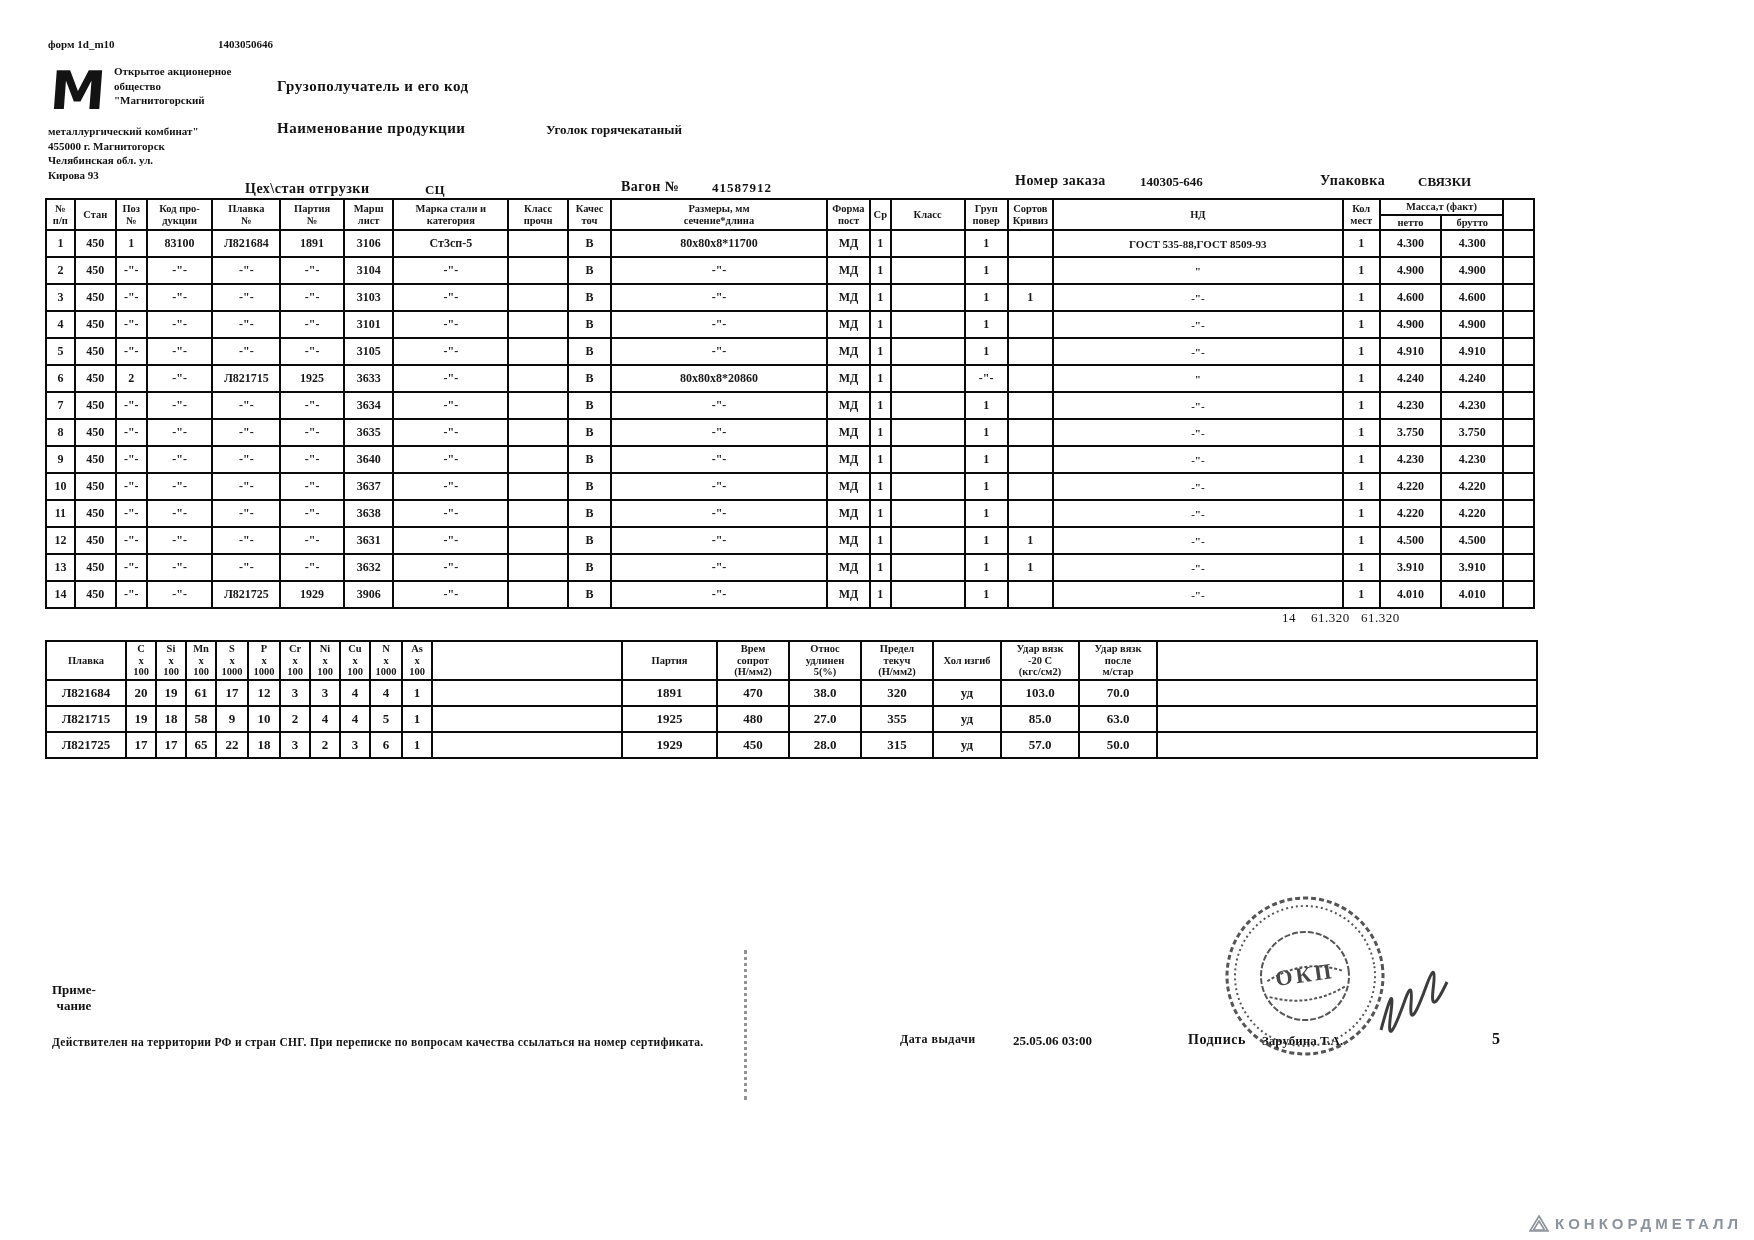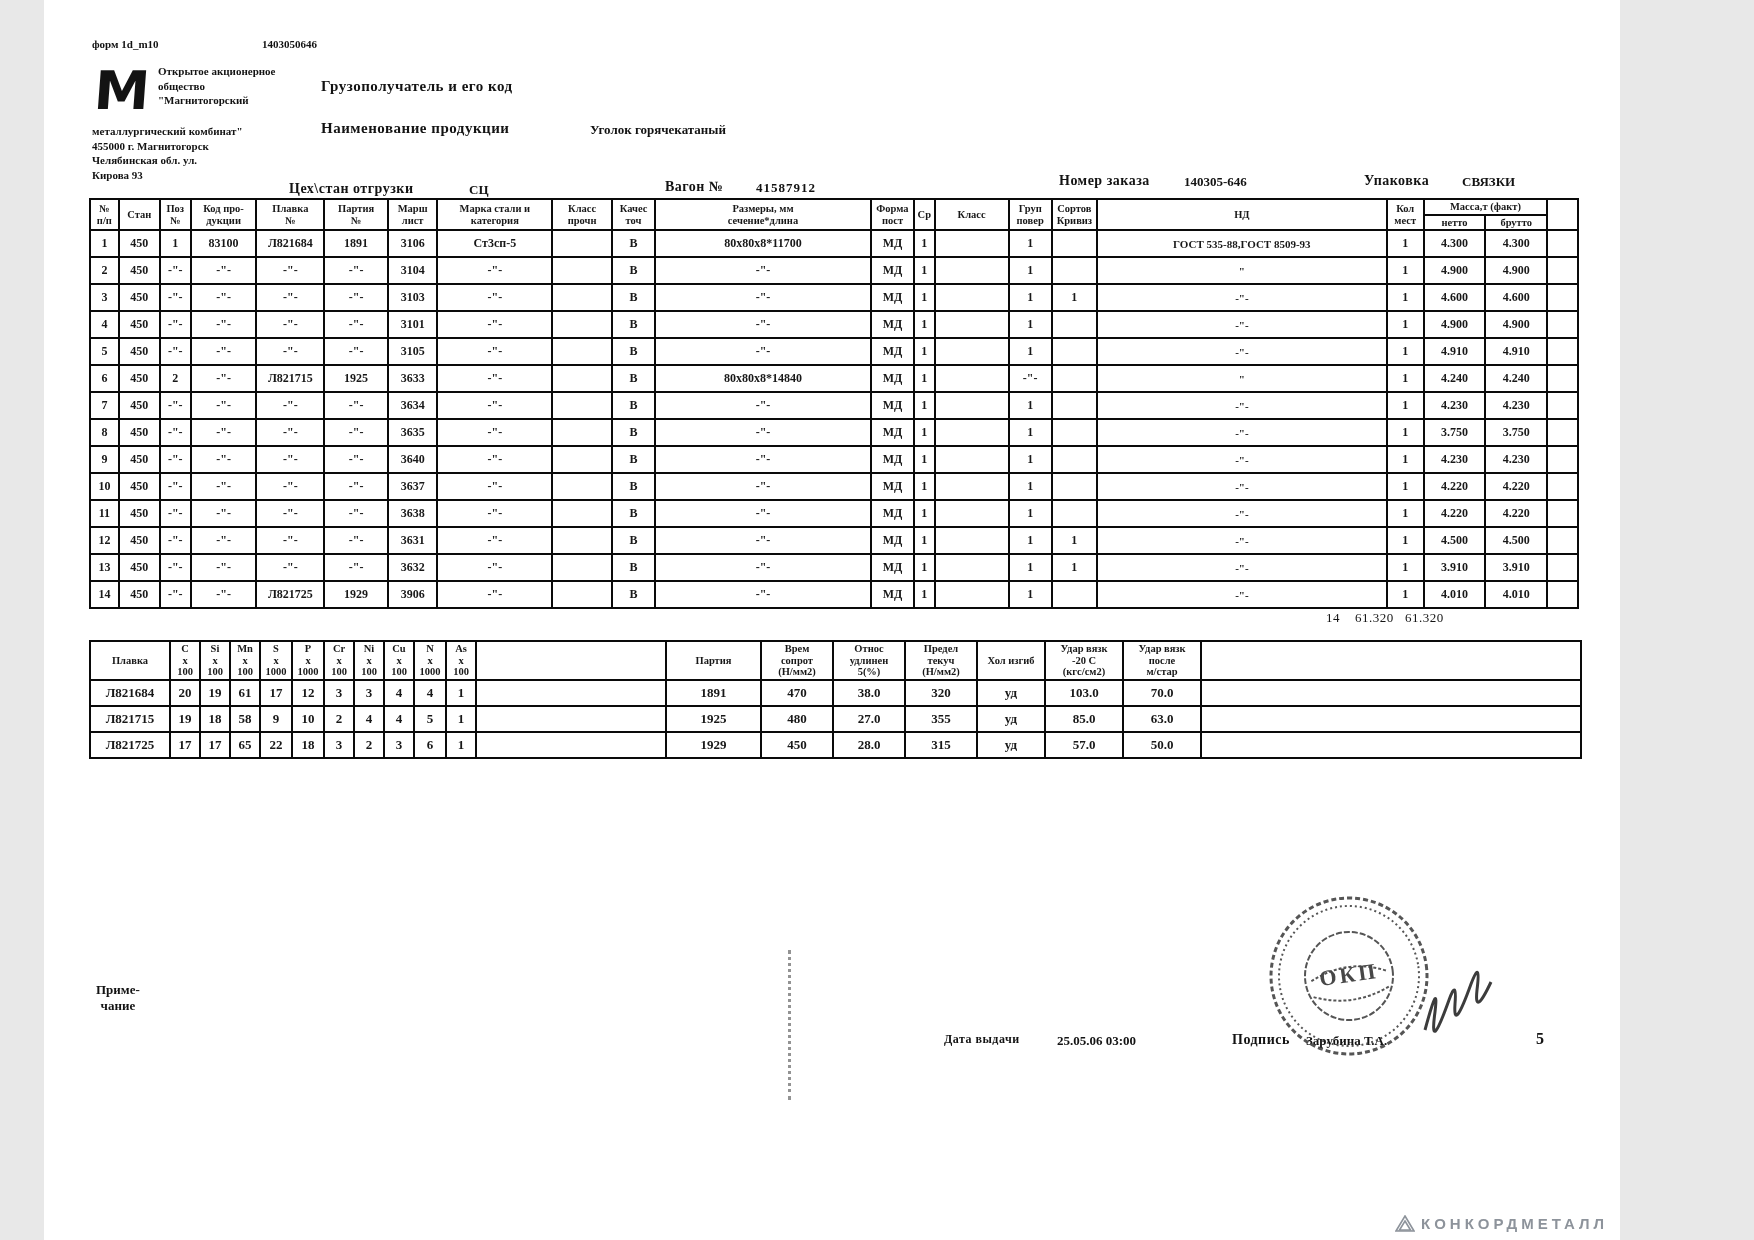--- a/index.html
+++ b/index.html
@@ -1,18 +1,18 @@
 <!DOCTYPE html>
 <html><head>
 <meta charset="utf-8">
 <style>
   html,body{margin:0;padding:0;background:#e8e8e8;}
   .doc{
-    position:relative;width:1576px;height:1240px;background:#ffffff;
-    font-family:"Liberation Serif","DejaVu Serif",serif;color:#131313;overflow:hidden;margin-left:44px;
+    position:relative;width:1754px;height:1240px;background:#ffffff;
+    font-family:"Liberation Serif","DejaVu Serif",serif;color:#131313;overflow:hidden;
   }
   .abs{position:absolute;}
   .b{font-weight:700;}
   .small{font-size:11px;}
   .hdr-label{font-size:15px;font-weight:700;letter-spacing:.5px;}
   .title{font-size:21px;font-weight:700;letter-spacing:1px;white-space:nowrap;}
   .val{font-size:13px;font-weight:700;}
   table{border-collapse:collapse;table-layout:fixed;}
   .grid th,.grid td{
     border:2px solid #0a0a0a;overflow:hidden;
@@ -251,21 +251,21 @@
           <td>6</td>
           <td>450</td>
           <td>2</td>
           <td>-"-</td>
           <td>Л821715</td>
           <td>1925</td>
           <td>3633</td>
           <td>-"-</td>
           <td></td>
           <td>В</td>
-          <td>80х80х8*14840</td>
+          <td>80х80х8*20860</td>
           <td>МД</td>
           <td>1</td>
           <td></td>
           <td>-"-</td>
           <td></td>
           <td style="font-size: 11px;">"</td>
           <td>1</td>
           <td>4.240</td>
           <td>4.240</td>
           <td></td>
@@ -608,20 +608,21 @@
           <td></td>
         </tr>
       </tbody>
     </table>
 
   <div class="abs fold" style="left:744px;top:950px;height:150px;"></div>
 
   <div class="abs note" style="left:52px;top:982px;white-space:pre-line;">Приме-
 чание</div>
 
+  <div class="abs legal" style="left:52px;top:1036px;width:790px;">Действителен на территории РФ и стран СНГ. При переписке по вопросам качества ссылаться на номер сертификата.</div>
 
   <div class="abs hdr-label" style="left:900px;top:1032px;font-size:12px;">Дата выдачи</div>
   <div class="abs val" style="left:1013px;top:1033px;">25.05.06 03:00</div>
   <div class="abs hdr-label" style="left:1188px;top:1032px;font-size:14px;">Подпись</div>
   <div class="abs val" style="left:1262px;top:1033px;">Зарубина Т.А.</div>
   <div class="abs b" style="left:1492px;top:1030px;font-size:16px;">5</div>
 
   <div class="abs stamp-wrap" style="left:1205px;top:880px;">
     <svg width="260" height="200" viewBox="0 0 260 200">
       <g stroke="#3e3e3e" fill="none" transform="rotate(-8 100 96)">

